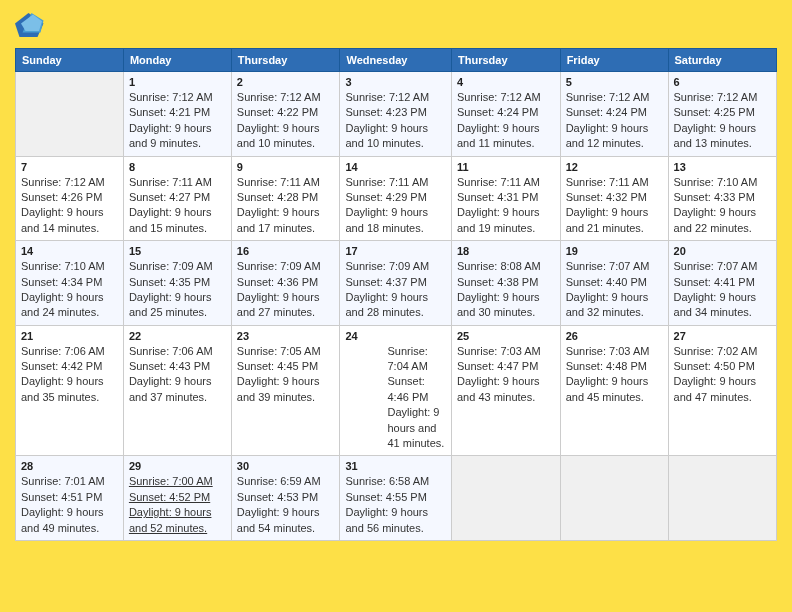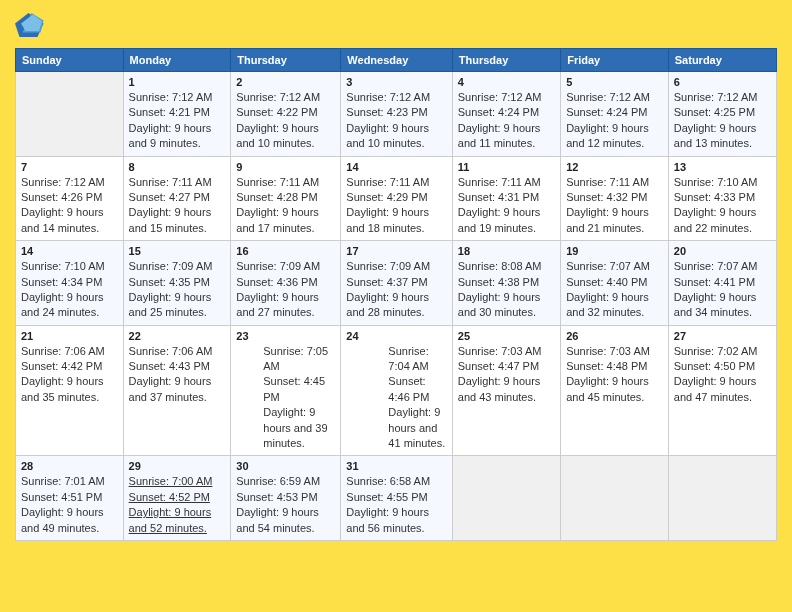--- a/index.html
+++ b/index.html
@@ -265,21 +265,21 @@
 Daylight: 9 hours and 35 minutes.</div>
           </td>
           <td>
             <div class="day-number">22</div>
             <div class="day-info" style="white-space: pre-line;">Sunrise: 7:06 AM
 Sunset: 4:43 PM
 Daylight: 9 hours and 37 minutes.</div>
           </td>
           <td>
             <div class="day-number">23</div>
-            <div class="day-info" style="white-space: pre-line; margin-left: 27px;">Sunrise: 7:05 AM
+            <div class="day-info" style="white-space: pre-line;">Sunrise: 7:05 AM
 Sunset: 4:45 PM
 Daylight: 9 hours and 39 minutes.</div>
           </td>
           <td>
             <div class="day-number">24</div>
             <div class="day-info" style="white-space: pre-line; margin-left: 42px;">Sunrise: 7:04 AM
 Sunset: 4:46 PM
 Daylight: 9 hours and 41 minutes.</div>
           </td>
           <td>

